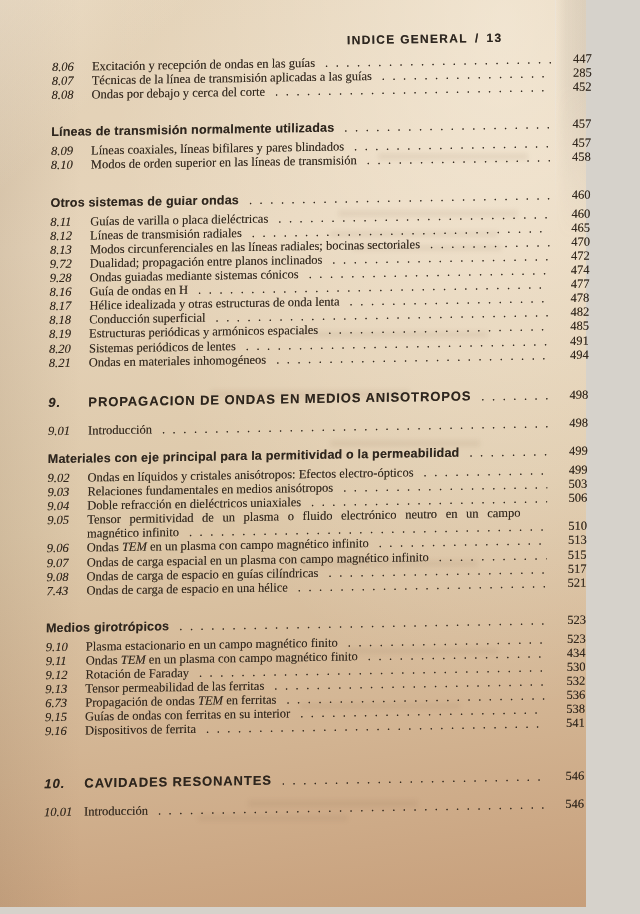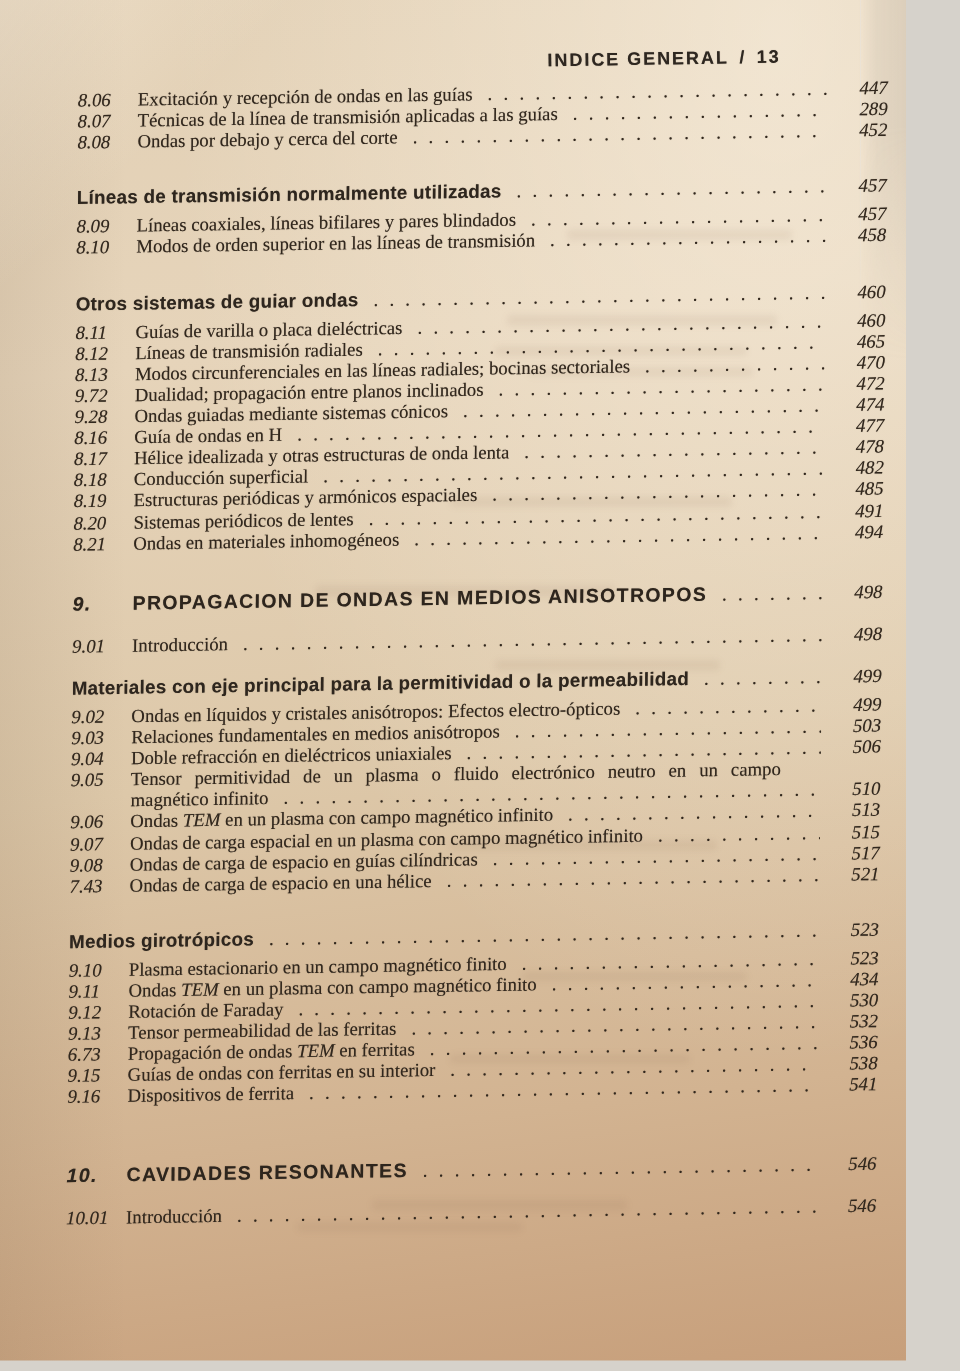--- a/index.html
+++ b/index.html
@@ -8,26 +8,27 @@
     overflow: hidden;
     position: relative;
     background: #d6d2cb; 
     font-family: "Liberation Serif", serif;
   }
   .photo { position: absolute; inset: 0; }
 
   
   .paper {
     position: absolute; left: 0; top: 0;
-    width: 604px; height: 907px;
+    width: 548px; height: 907px;
     background:
       linear-gradient(135deg, rgba(252,243,228,0.38) 0%, rgba(252,243,228,0) 13%),
       radial-gradient(ellipse at 86% 3%, rgba(255,248,235,0.50), rgba(255,248,235,0) 55%),
       linear-gradient(to right, rgba(96,72,48,0.10), rgba(96,72,48,0) 14%),
       linear-gradient(173deg, #e2d0b5 0%, #e6d4ba 26%, #ddc8a9 55%, #d2b391 80%, #c79f7b 100%);
+    padding-left: 38px;
   }
   
   .edge-right {
     position: absolute; right: 0; top: 0; width: 30px; height: 240px;
     background: linear-gradient(to right, rgba(0,0,0,0) 0%, rgba(128,116,104,0.10) 35%, rgba(148,136,124,0.20) 100%);
     border-left: 1px solid rgba(255,251,243,0.45);
     -webkit-mask-image: linear-gradient(to bottom, #000 35%, transparent 100%);
             mask-image: linear-gradient(to bottom, #000 35%, transparent 100%);
   }
   
@@ -64,21 +65,21 @@
     white-space: nowrap;
   }
   .num   { flex: 0 0 40px; font-style: italic; }
   .title { flex: 0 0 auto; }
   .dots  {
     flex: 1 1 0; min-width: 0;
     overflow: hidden; white-space: nowrap;
     letter-spacing: 2.2px;
     margin: 0 6px 0 10px;
   }
-  .page  { flex: 0 0 34px; text-align: right; font-style: italic; }
+  .page  { flex: 0 0 34px; text-align: right; }
 
   .row.shead { margin-top: 23px; margin-bottom: 5px; }
   .row.shead .title {
     font-family: "Liberation Sans", sans-serif;
     font-weight: bold; font-size: 12.5px; letter-spacing: 0.2px;
     color: #2e261e;
   }
   .row.chap { margin-top: 26px; margin-bottom: 14px; }
   .row.chap .num, .row.chap .title {
     font-family: "Liberation Sans", sans-serif;
@@ -122,21 +123,21 @@
           <div class="row entry">
             <span class="num">8.06</span>
             <span class="title">Excitación y recepción de ondas en las guías</span>
             <span class="dots">. . . . . . . . . . . . . . . . . . . . . . . . . . . . . . . . . . . . . . . . . . . . . . . . . . . . . . . . . . . . . . . . . . . . . . . . . . . . . . . .</span>
             <span class="page">447</span>
           </div>
           <div class="row entry">
             <span class="num">8.07</span>
             <span class="title">Técnicas de la línea de transmisión aplicadas a las guías</span>
             <span class="dots">. . . . . . . . . . . . . . . . . . . . . . . . . . . . . . . . . . . . . . . . . . . . . . . . . . . . . . . . . . . . . . . . . . . . . . . . . . . . . . . .</span>
-            <span class="page">289</span>
+            <span class="page">285</span>
           </div>
           <div class="row entry">
             <span class="num">8.08</span>
             <span class="title">Ondas por debajo y cerca del corte</span>
             <span class="dots">. . . . . . . . . . . . . . . . . . . . . . . . . . . . . . . . . . . . . . . . . . . . . . . . . . . . . . . . . . . . . . . . . . . . . . . . . . . . . . . .</span>
             <span class="page">452</span>
           </div>
           <div class="row shead">
             <span class="title">Líneas de transmisión normalmente utilizadas</span>
             <span class="dots">. . . . . . . . . . . . . . . . . . . . . . . . . . . . . . . . . . . . . . . . . . . . . . . . . . . . . . . . . . . . . . . . . . . . . . . . . . . . . . . .</span>

